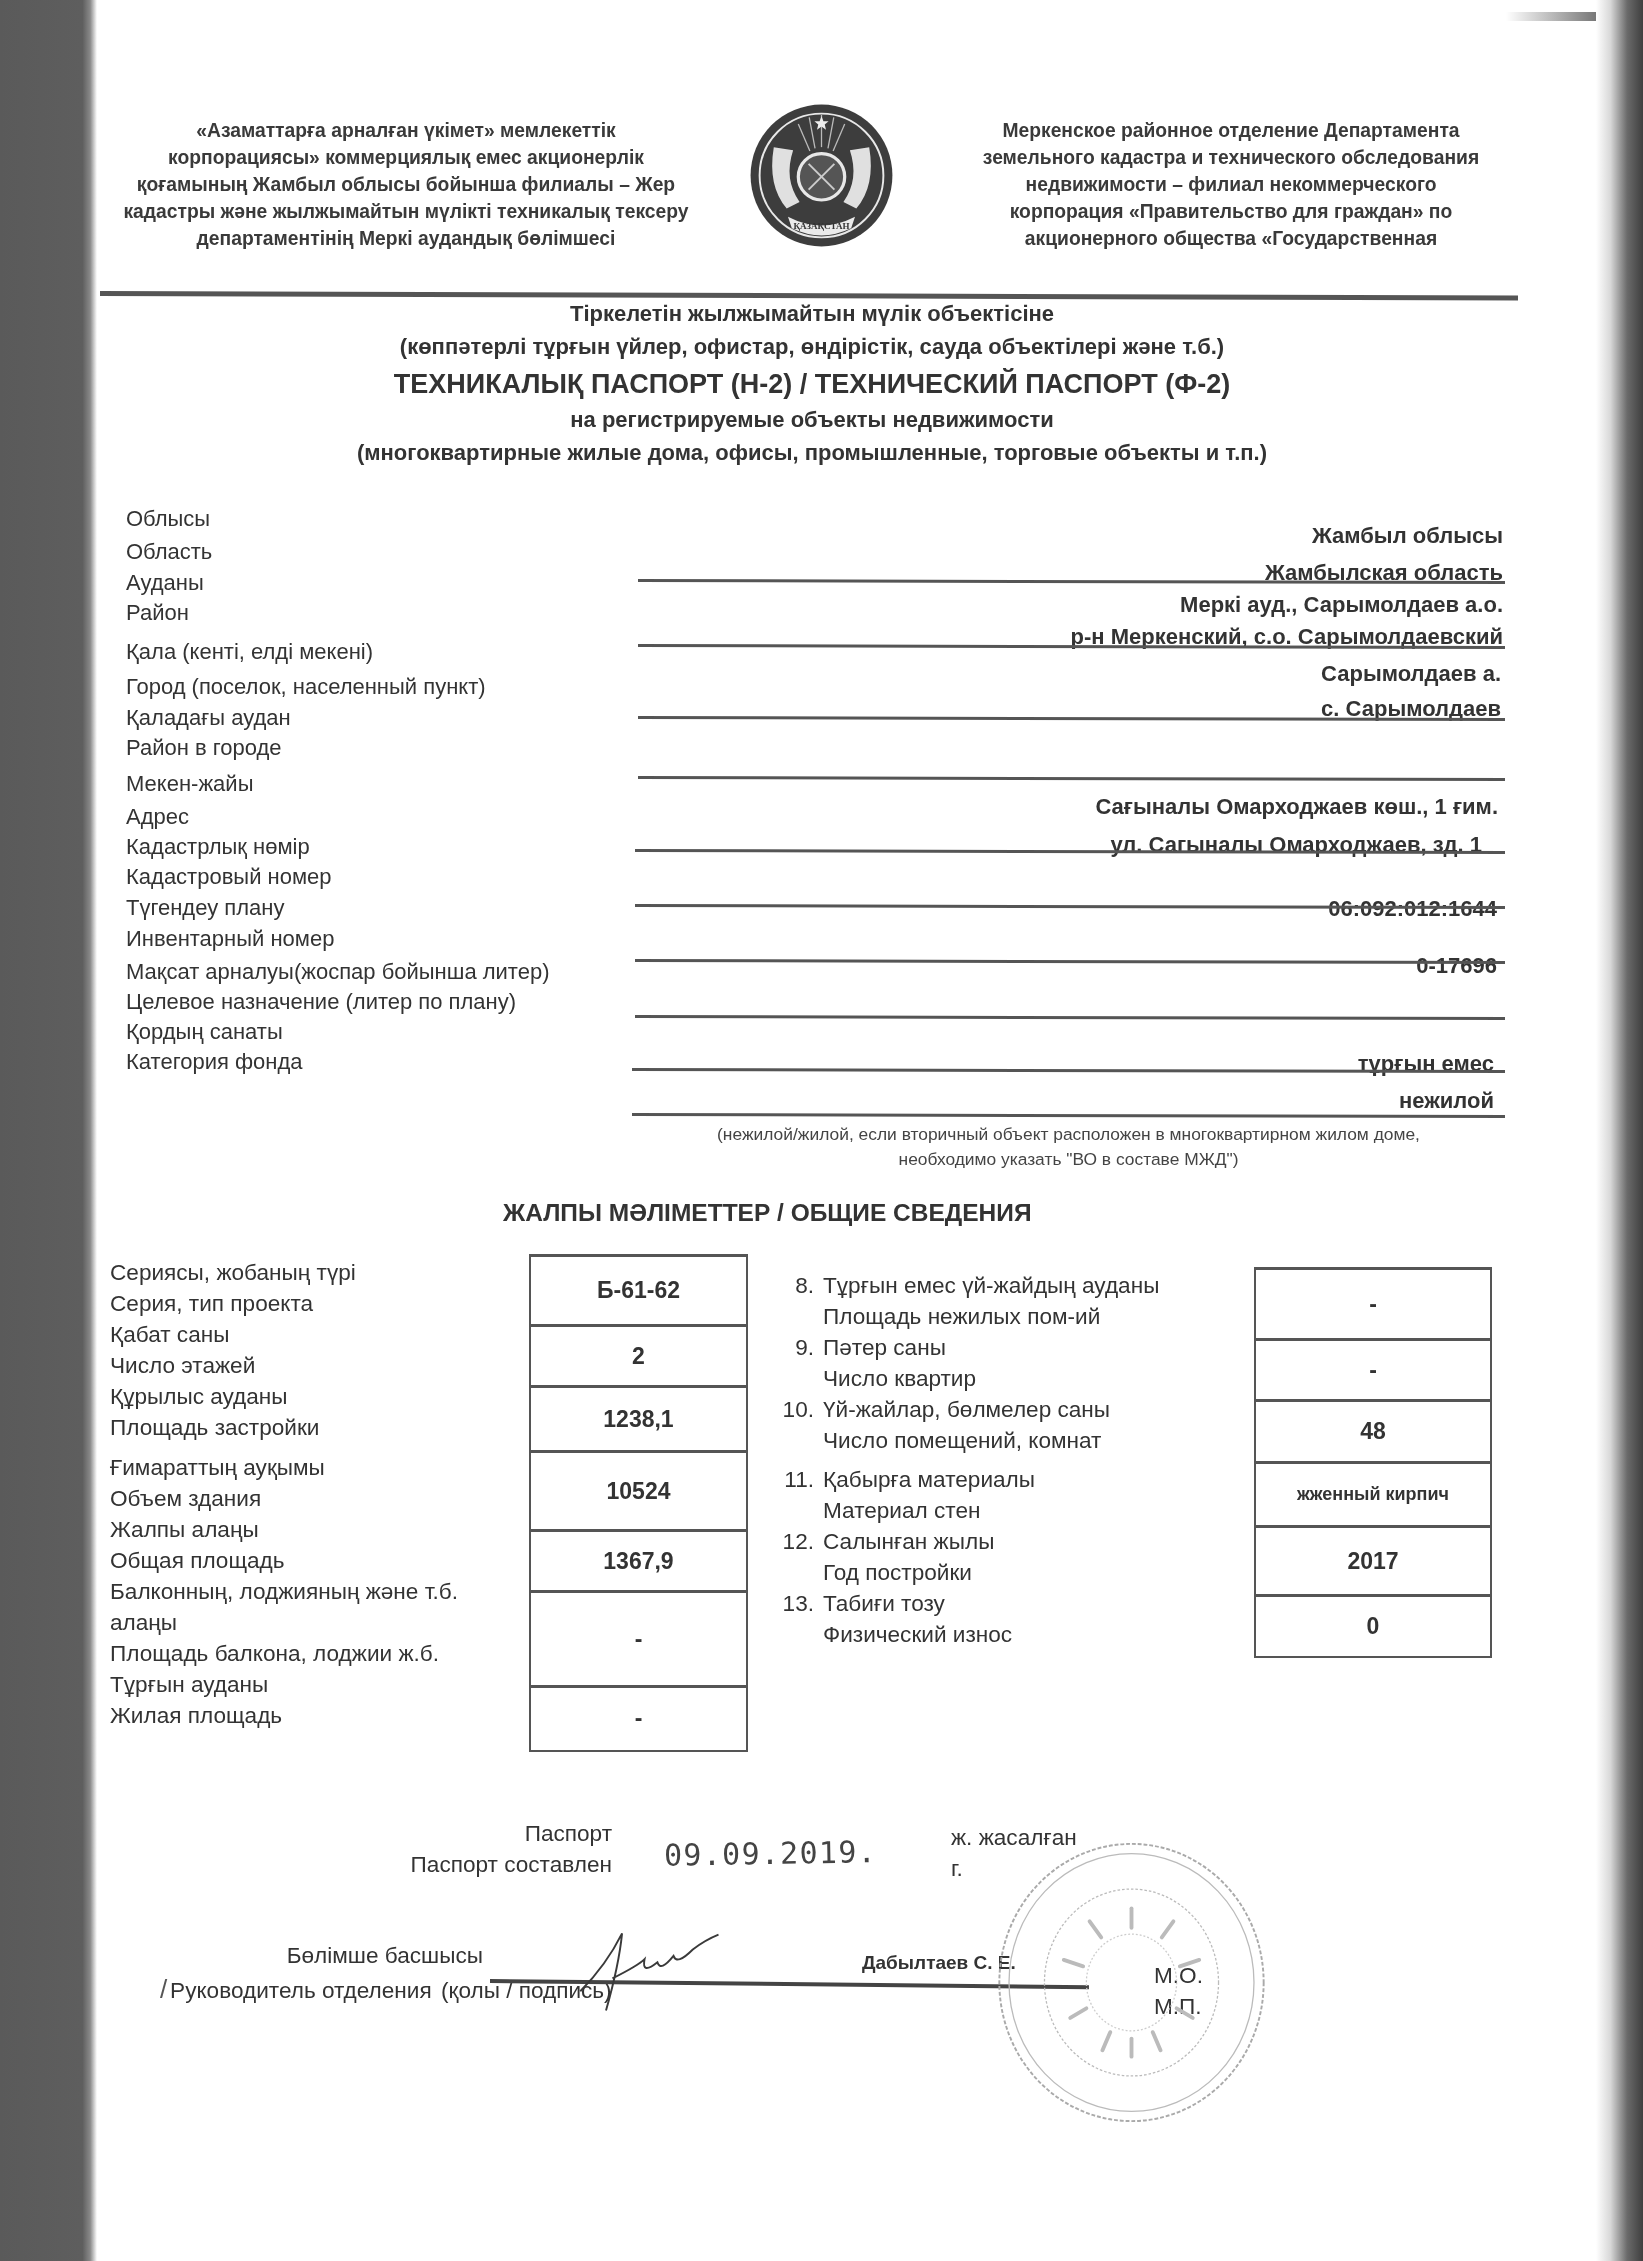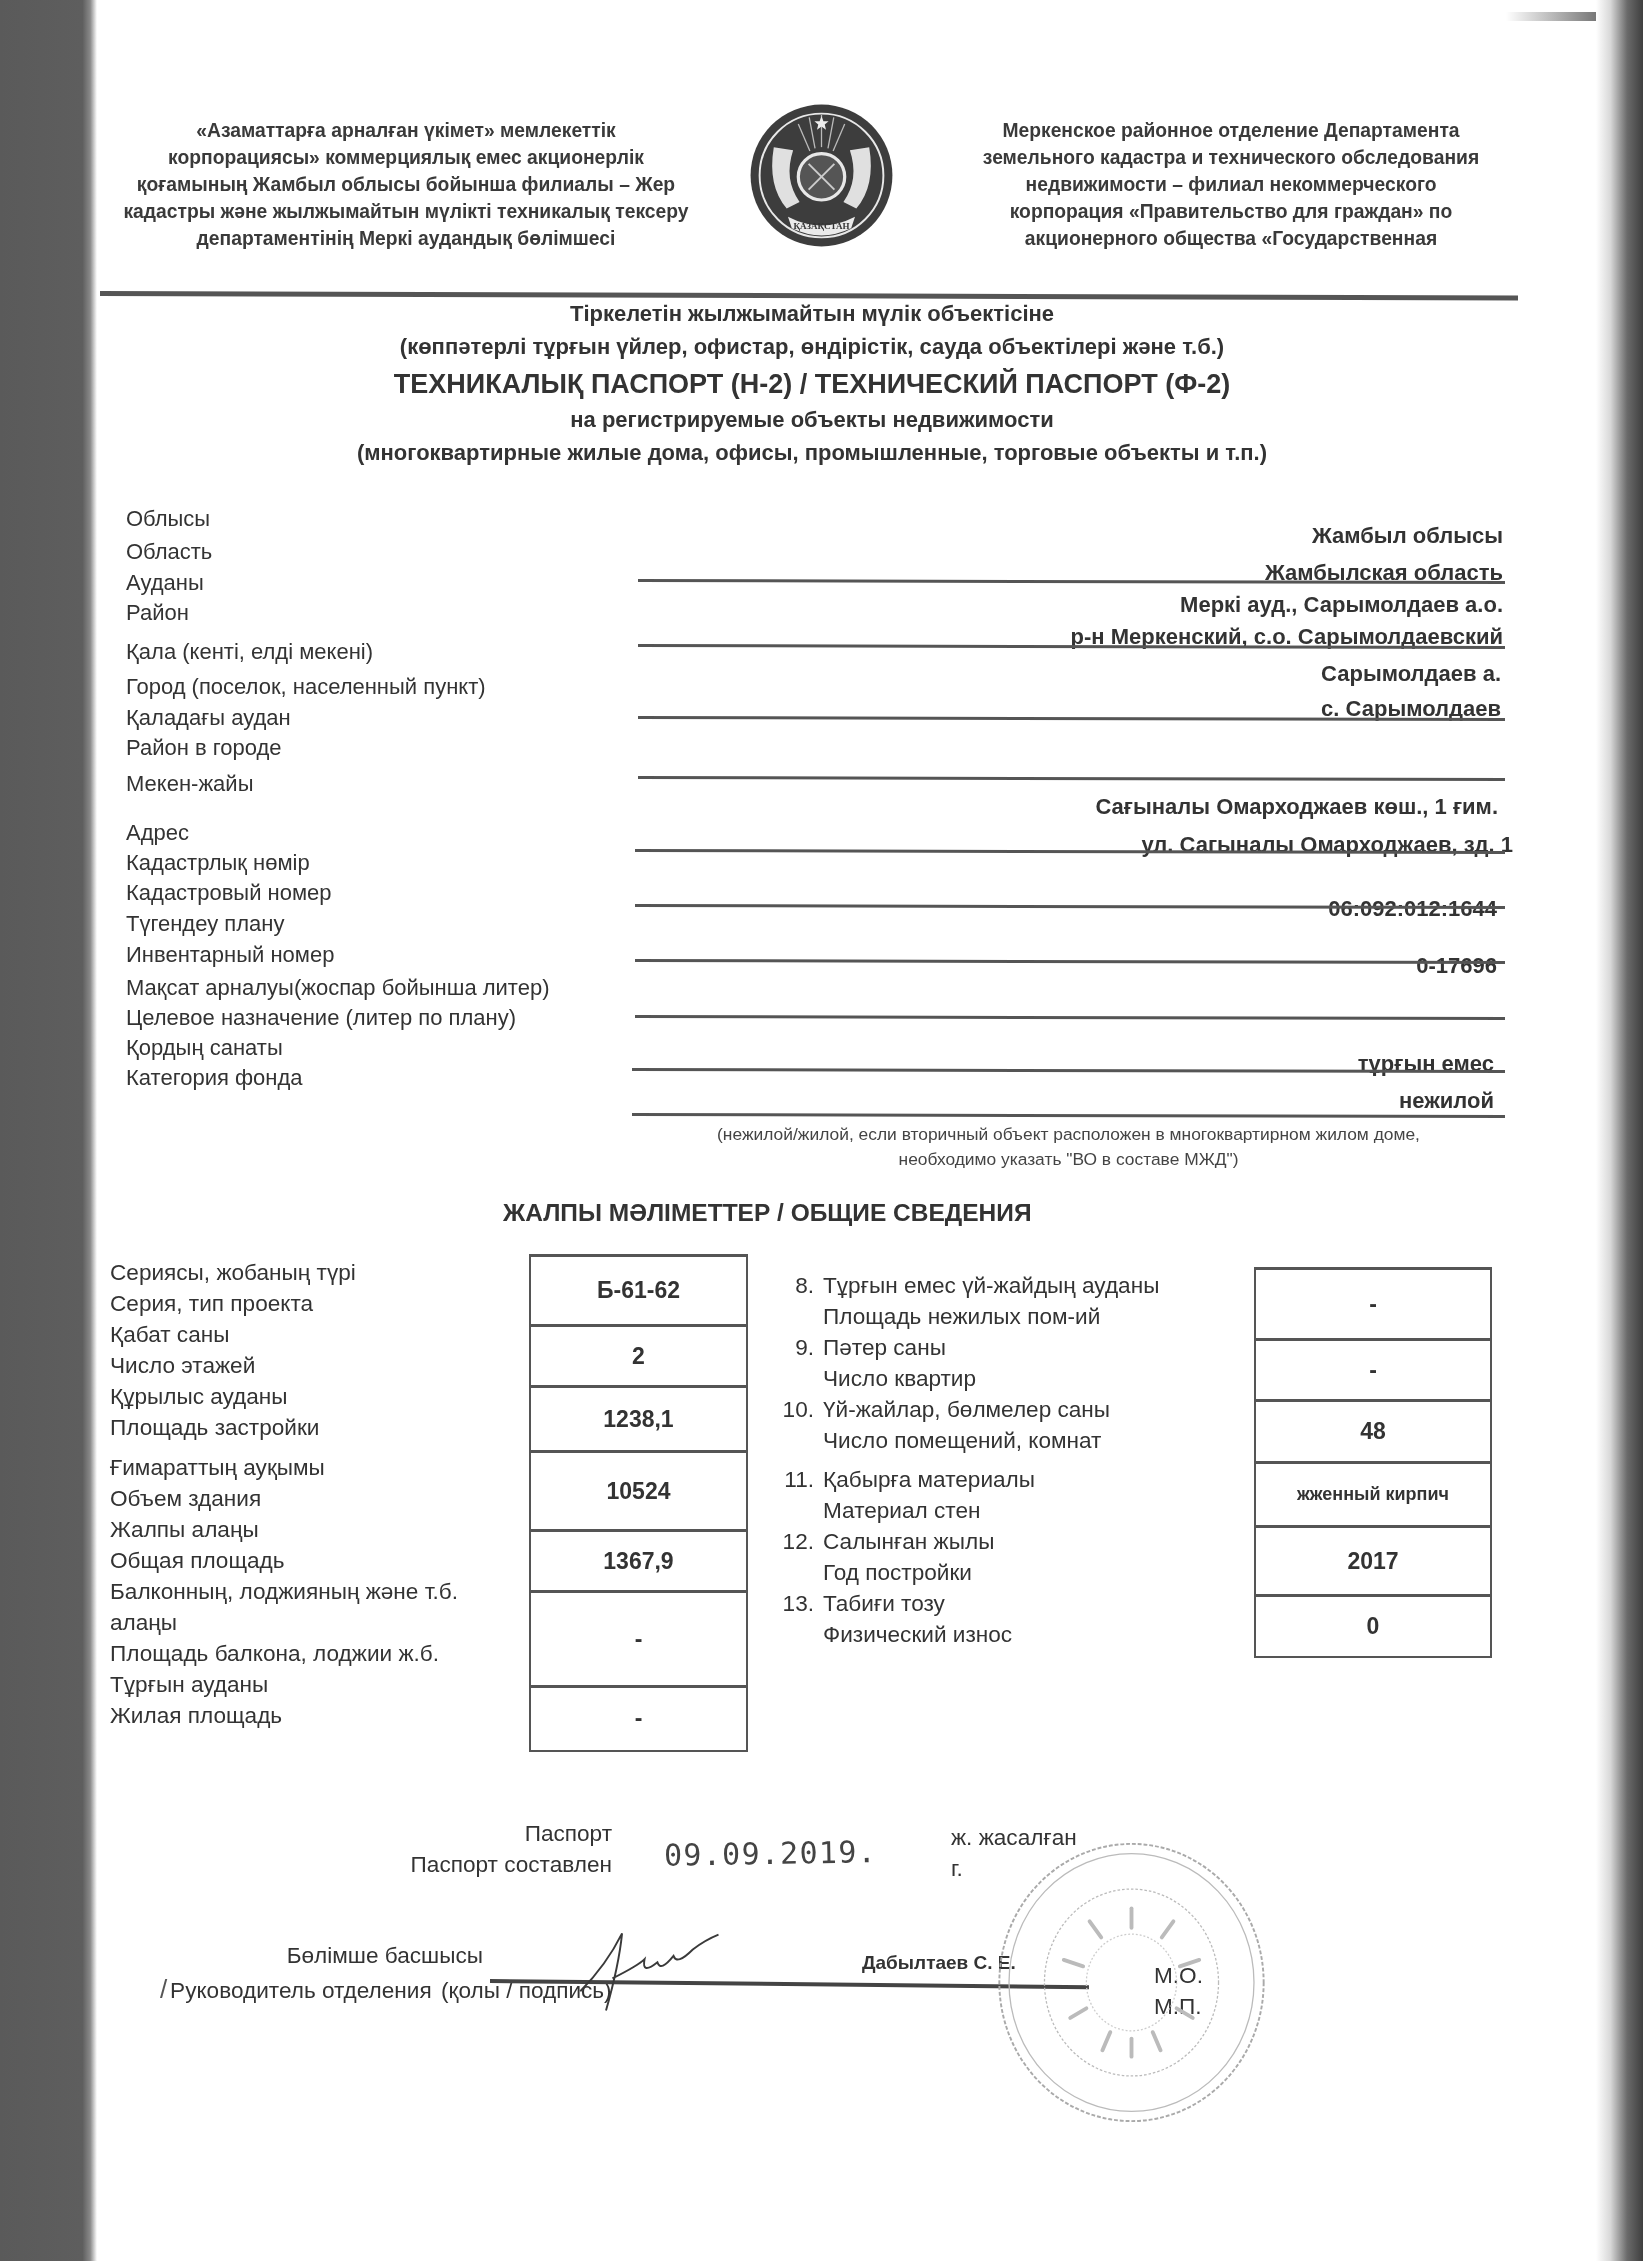--- a/index.html
+++ b/index.html
@@ -131,21 +131,21 @@
 <div class="abs" style="left:126px; top:504px;">
   <div class="lbl" style="margin-top:0">Облысы</div>
   <div class="lbl" style="margin-top:2.6px">Область</div>
   <div class="lbl" style="margin-top:1.3px">Ауданы</div>
   <div class="lbl">Район</div>
   <div class="lbl" style="margin-top:9px">Қала (кенті, елді мекені)</div>
   <div class="lbl" style="margin-top:5.2px">Город (поселок, населенный пункт)</div>
   <div class="lbl" style="margin-top:1.3px">Қаладағы аудан</div>
   <div class="lbl">Район в городе</div>
   <div class="lbl" style="margin-top:5.2px">Мекен-жайы</div>
-  <div class="lbl" style="margin-top:19px">Адрес</div>
+  <div class="lbl" style="margin-top:3px">Адрес</div>
   <div class="lbl">Кадастрлық нөмір</div>
   <div class="lbl">Кадастровый номер</div>
   <div class="lbl" style="margin-top:1.3px">Түгендеу плану</div>
   <div class="lbl" style="margin-top:1.3px">Инвентарный номер</div>
   <div class="lbl" style="margin-top:2.6px">Мақсат арналуы(жоспар бойынша литер)</div>
   <div class="lbl">Целевое назначение (литер по плану)</div>
   <div class="lbl">Қордың санаты</div>
   <div class="lbl">Категория фонда</div>
 </div>
 
@@ -158,21 +158,21 @@
 <div class="abs uline" style="left:638px; top:645px; width:867px; transform:rotate(0.12deg);"></div>
 
 <div class="abs val" style="right:143px; top:661px;">Сарымолдаев а.</div>
 <div class="abs val" style="right:143px; top:696px;">с. Сарымолдаев</div>
 <div class="abs uline" style="left:638px; top:717px; width:867px; transform:rotate(0.12deg);"></div>
 
 <div class="abs val" style="right:143px; top:741px;"></div>
 <div class="abs uline" style="left:638px; top:777px; width:867px; transform:rotate(0.12deg);"></div>
 
 <div class="abs val" style="right:146px; top:794px;">Сағыналы Омарходжаев көш., 1 ғим.</div>
-<div class="abs val" style="right:131px; top:832px;">ул. Сагыналы Омарходжаев, зд. 1</div>
+<div class="abs val" style="right:162px; top:832px;">ул. Сагыналы Омарходжаев, зд. 1</div>
 <div class="abs uline" style="left:635px; top:850px; width:870px; transform:rotate(0.12deg);"></div>
 
 <div class="abs val" style="right:147px; top:896px;">06:092:012:1644</div>
 <div class="abs uline" style="left:635px; top:905px; width:870px; transform:rotate(0.12deg);"></div>
 
 <div class="abs val" style="right:147px; top:953px;">0-17696</div>
 <div class="abs uline" style="left:635px; top:960px; width:870px; transform:rotate(0.12deg);"></div>
 
 <div class="abs uline" style="left:635px; top:1016px; width:870px; transform:rotate(0.12deg);"></div>
 

